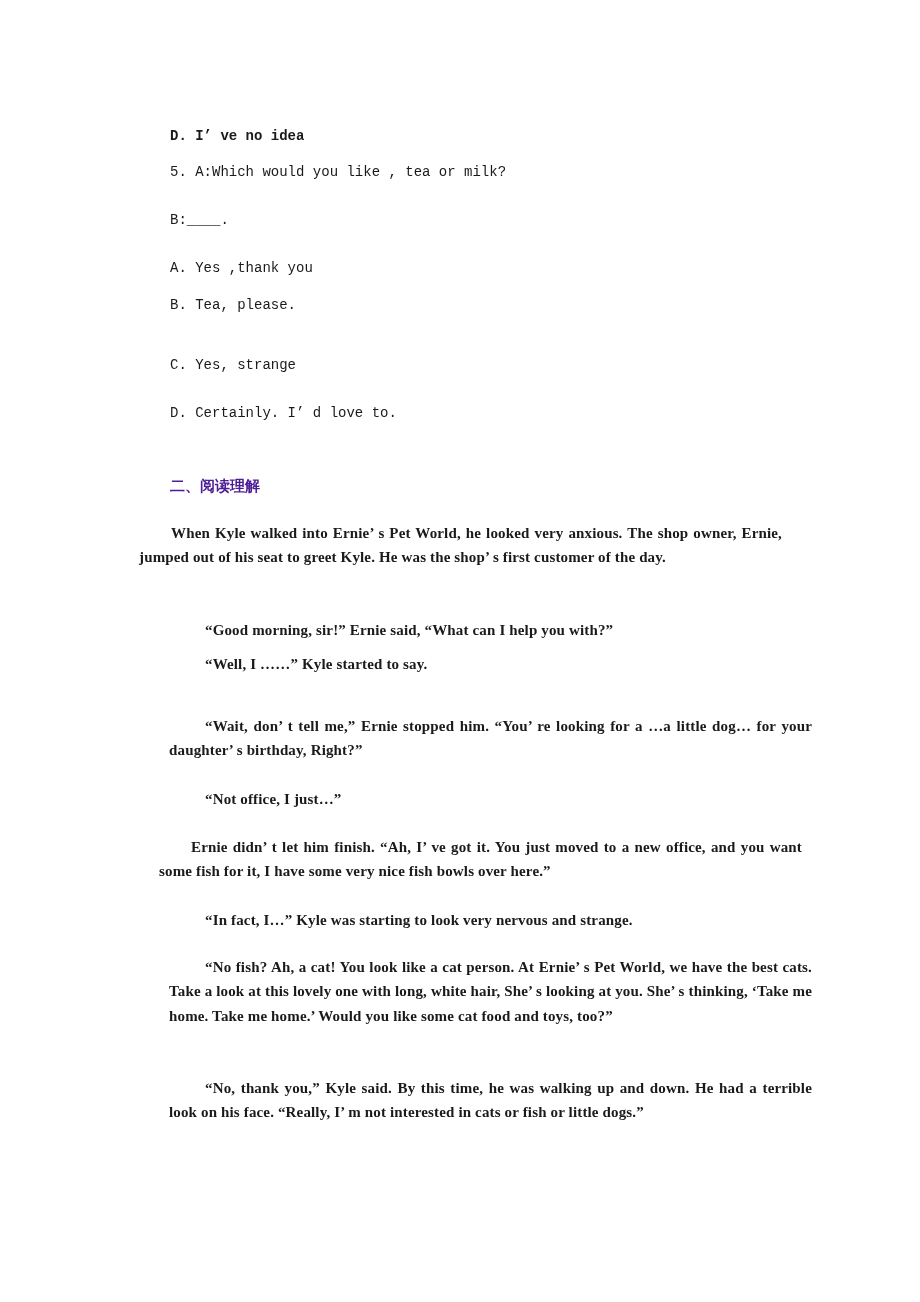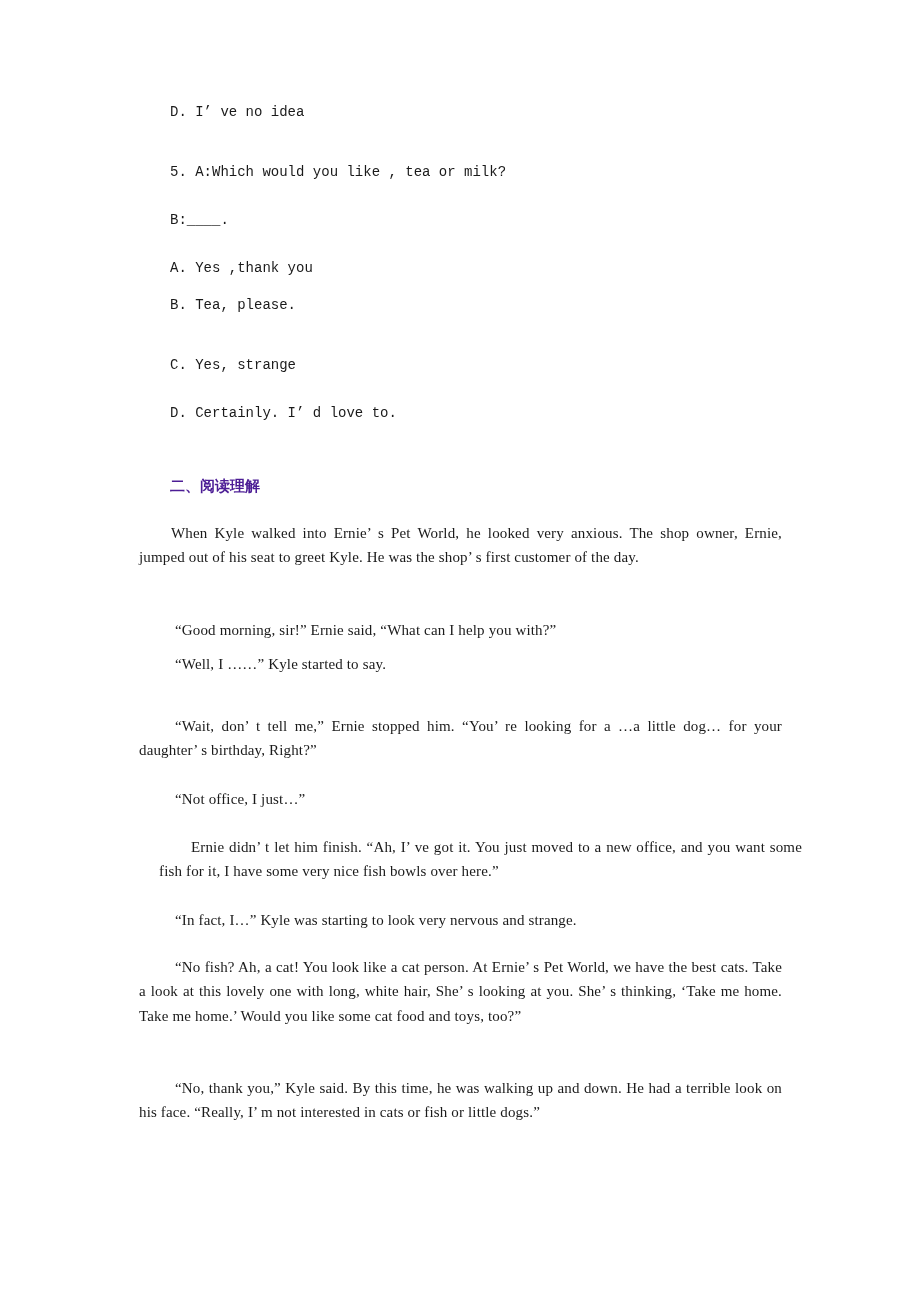--- a/index.html
+++ b/index.html
@@ -41,29 +41,30 @@
     .para {
       position: absolute;
       left: 0;
       width: 643px;
       font-family: "Liberation Serif", "DejaVu Serif", serif;
       font-size: 15px;
       line-height: 24.3px;
       text-align: justify;
       text-indent: 32px;
       letter-spacing: 0.15px;
+      font-weight: bold;
     }
-    .para.q { text-indent: 36px; }
+    .para.q { text-indent: 36px; margin-left: 30px; }
   </style>
 </head>
 <body>
 
 <div class="page">
 
-  <div class="line opt" style="top:100px;">D. I’ ve no idea</div>
+  <div class="line opt" style="top:124px;font-weight:bold;">D. I’ ve no idea</div>
 
   <div class="line opt" style="top:160px;">5. A:Which would you like , tea or milk?</div>
   <div class="line opt" style="top:208px;">B:____.</div>
   <div class="line opt" style="top:256px;">A. Yes ,thank you</div>
   <div class="line opt" style="top:293px;">B. Tea, please.</div>
   <div class="line opt" style="top:353px;">C. Yes, strange</div>
   <div class="line opt" style="top:401px;">D. Certainly. I’ d love to.</div>
 
   <div class="heading" style="top:474px;">二、阅读理解</div>
 

